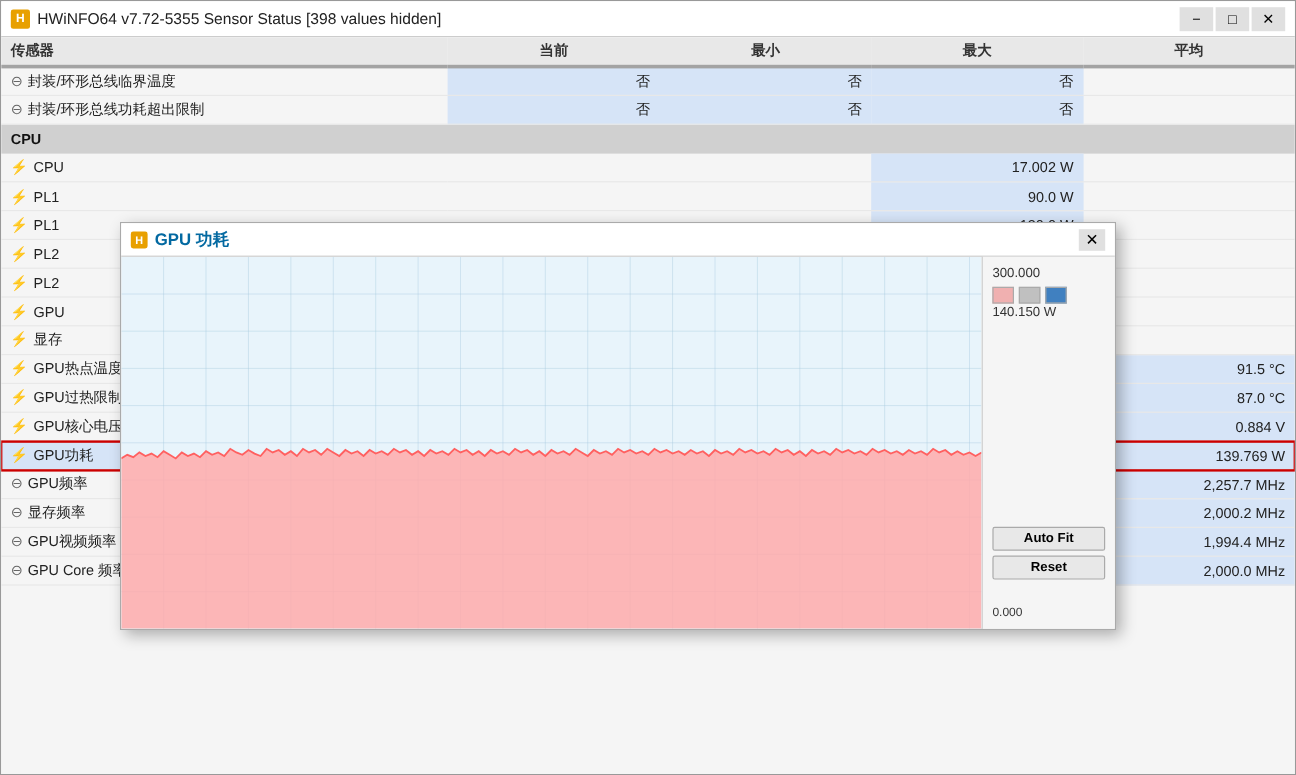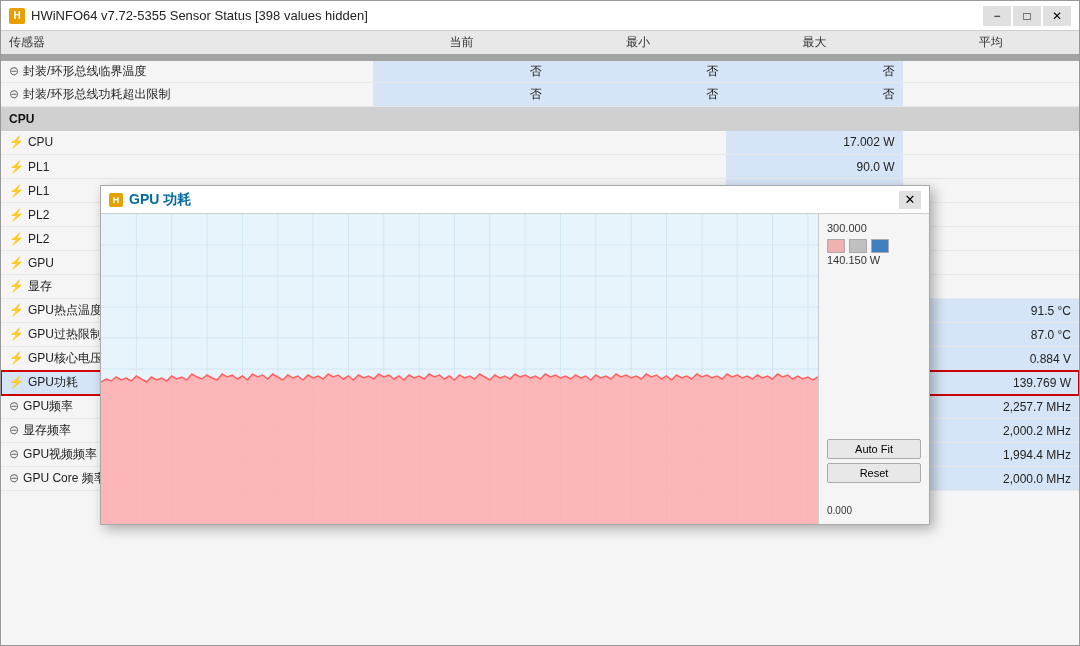--- a/index.html
+++ b/index.html
@@ -68,24 +68,24 @@
       background: #f5f5f5;
     }
 
     table {
       width: 100%;
       border-collapse: collapse;
     }
 
     .header-row th {
       background: #e8e8e8;
-      border-bottom: 7px solid #a3a3a3;
+      border-bottom: 3px solid #a3a3a3;
       padding: 3px 8px;
       text-align: left;
-      font-weight: normal;
+      font-weight: bold;
       color: #333;
       font-size: 12px;
     }
 
     .header-row th.right { text-align: center; }
 
     tr.data-row td {
       padding: 2px 8px;
       border-bottom: 1px solid #e8e8e8;
       font-size: 12px;
@@ -230,20 +230,21 @@
       margin-top: auto;
     }
 
     .chart-btn {
       padding: 3px 8px;
       font-size: 11px;
       border: 1px solid #aaa;
       background: #e8e8e8;
       cursor: pointer;
       border-radius: 2px;
+      font-weight: bold;
     }
 
     .chart-value-bottom {
       font-size: 10px;
       color: #333;
     }
 
     
     .gpu-power-row {
       outline: 2px solid #cc0000;

